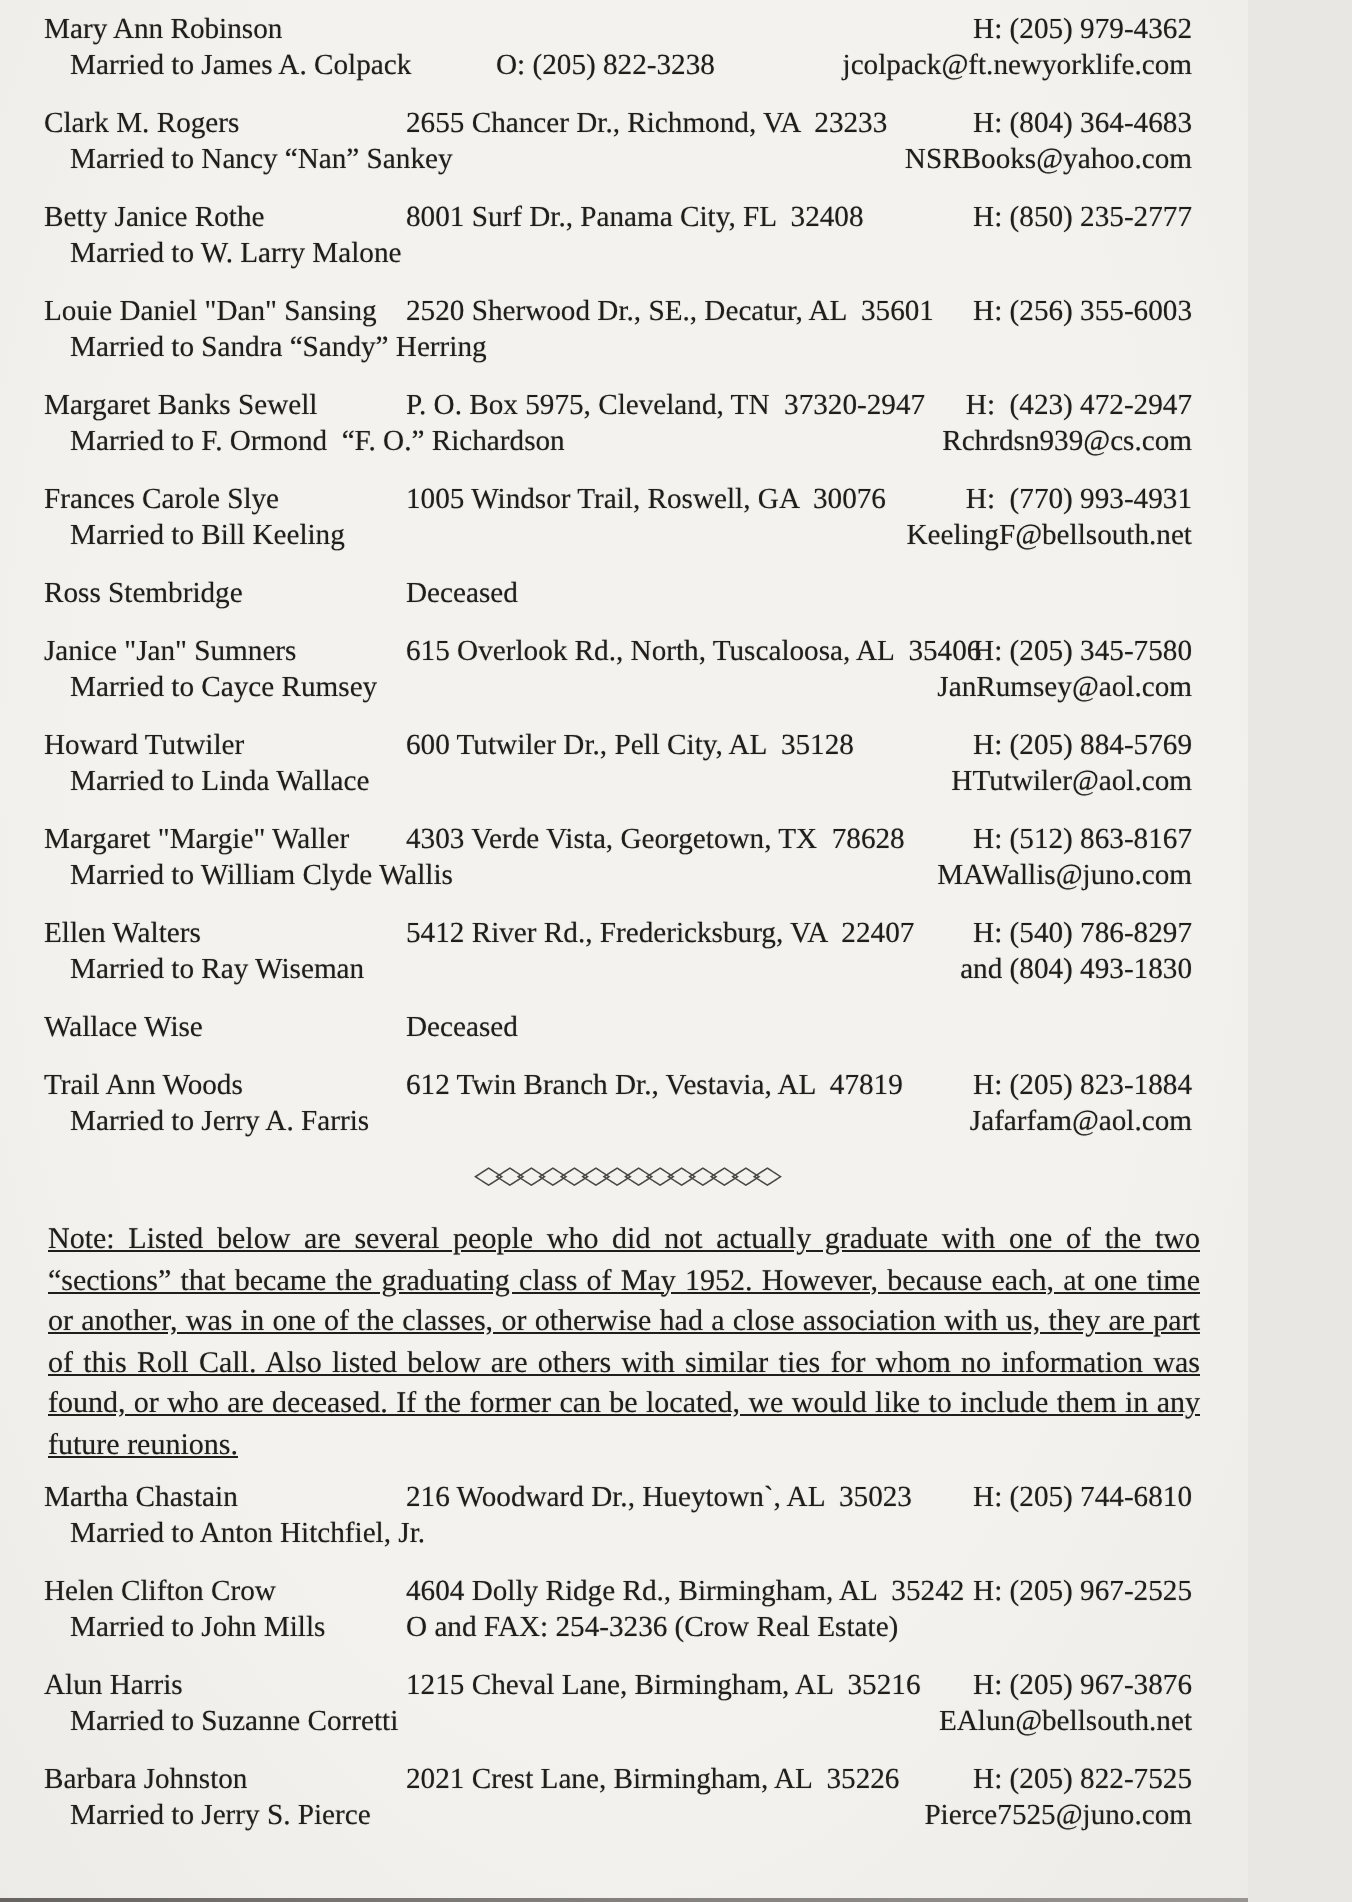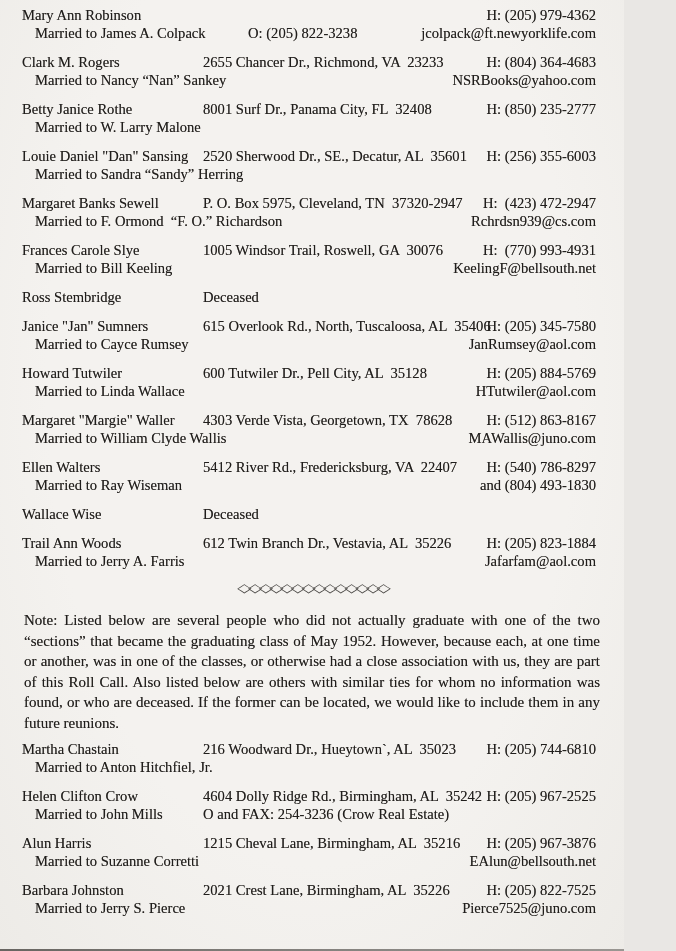--- a/index.html
+++ b/index.html
@@ -40,20 +40,21 @@
     color: #4a4845;
     transform: scale(1.12, 0.72);
     transform-origin: center;
     text-shadow: none;
   }
   .note {
     margin: 0 24px 7px 24px;
     font-size: 15px;
     line-height: 20.5px;
     text-align: justify;
+    text-decoration: underline;
   }
   .scan-line {
     position: absolute;
     left: 0; bottom: 0;
     width: 100%; height: 2px;
     background: linear-gradient(to right, #504d49 0%, #6b6864 40%, #8a8783 100%);
     opacity: 0.85;
   }
 </style>
 </head>
@@ -177,21 +178,21 @@
       </div>
       <div class="entry">
         <div class="line">
           <span class="col-name">Wallace Wise</span>
           <span class="col-mid">Deceased</span>
         </div>
       </div>
       <div class="entry">
         <div class="line">
           <span class="col-name">Trail Ann Woods</span>
-          <span class="col-mid">612 Twin Branch Dr., Vestavia, AL  35226</span>
+          <span class="col-mid">612 Twin Branch Dr., Vestavia, AL  47819</span>
           <span class="col-right">H: (205) 823-1884</span>
         </div>
         <div class="line">
           <span class="col-name indent">Married to Jerry A. Farris</span>
           <span class="col-right">Jafarfam@aol.com</span>
         </div>
       </div>
     </div>
   <div class="divider">
     <span class="diamonds">◇◇◇◇◇◇◇◇◇◇◇◇◇◇</span>

